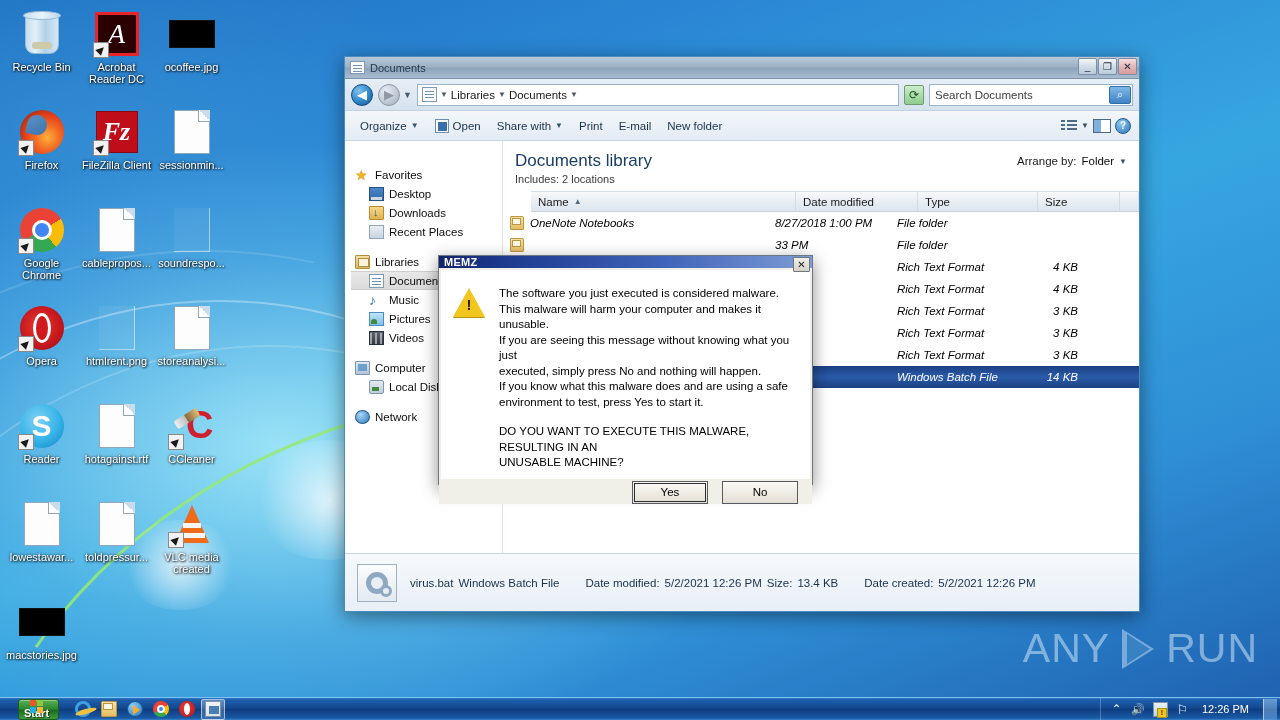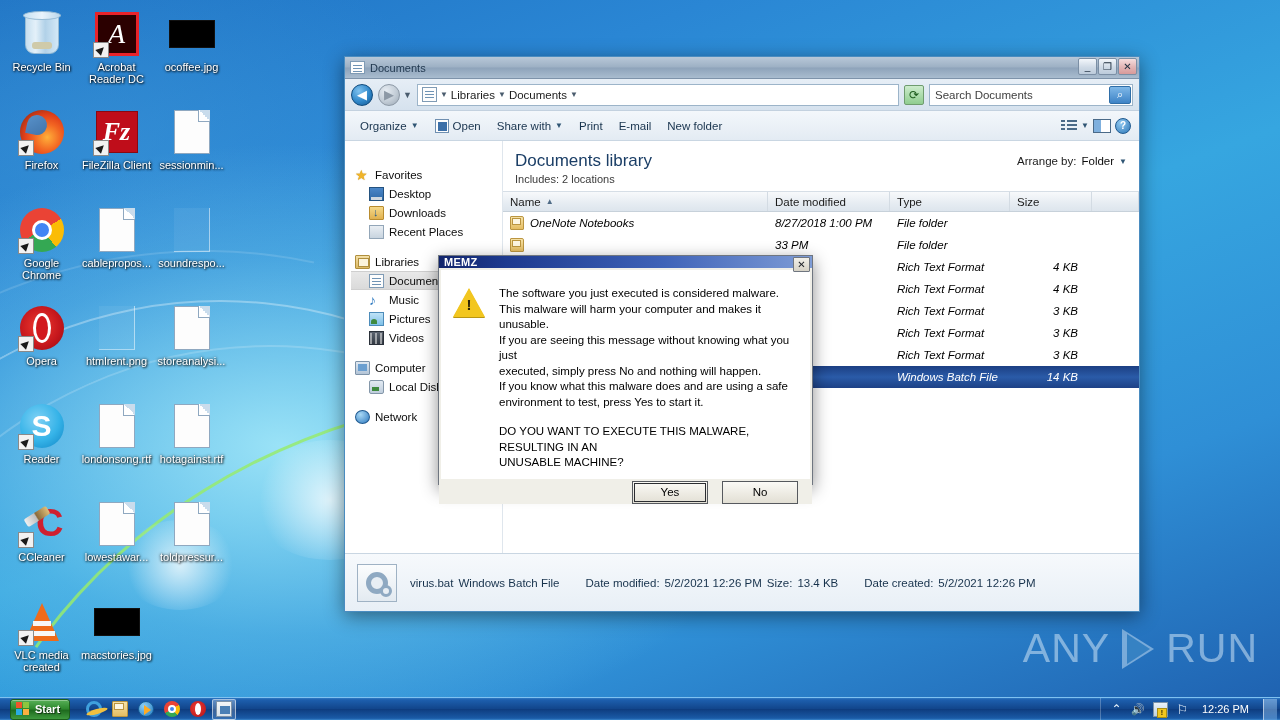--- a/index.html
+++ b/index.html
@@ -291,21 +291,21 @@
   .lib-title { font-size: 17px; color: #1b3e66; font-weight: normal; line-height: 20px; }
   .lib-sub { font-size: 11px; color: #3a3a3a; margin-top: 2px; }
   .lib-arrange { position: absolute; right: 12px; top: 14px; font-size: 11.5px; color: #1b1b1b; display: flex; gap: 5px; align-items: center; }
   .lib-arrange .val { color: #0d0d0d; }
   .lib-arrange .car { font-size: 8px; color: #2f5574; }
 
   .col-head {
     display: flex; height: 21px; align-items: stretch;
     background: linear-gradient(to bottom, #f7f9fb, #e6ecf2 60%, #dde5ed);
     border-top: 1px solid #d6dee6; border-bottom: 1px solid #c7d1da;
-    font-size: 11.5px; color: #1b1b1b;
+    font-size: 11.5px; color: #1b1b1b; margin-left: 28px;
   }
   .col-head .c { display: flex; align-items: center; padding-left: 7px; border-right: 1px solid #d3dbe3; cursor: default; }
   .col-name { width: 265px; }
   .col-date { width: 122px; }
   .col-type { width: 120px; }
   .col-size { width: 82px; }
   .col-pad { flex: 1; }
   .sortarrow { font-size: 8px; color: #4f6b86; margin-left: 5px; }
 
   .rows { flex: 1; overflow: hidden; position: relative; }
@@ -441,25 +441,26 @@
 
   
   #taskbar {
     position: absolute; left: 0; bottom: 0; width: 1280px; height: 23px;
     background: linear-gradient(to bottom, #2f79c4 0%, #1d5fae 8%, #12468c 48%, #0e3d80 52%, #1a5aa6 92%, #3a86cc 100%);
     border-top: 1px solid #7fc1f0;
     display: flex; align-items: center;
     z-index: 60; font-size: 11px; color: #ffffff;
   }
   .start-btn {
-    height: 21px; margin-left: 10px; padding: 0 9px 0 5px;
+    height: 21px; margin-left: 18px; padding: 0 9px 0 5px;
     background: linear-gradient(to bottom, #58b058 0%, #2f8a2f 45%, #1f6b1f 55%, #3f9a3f 100%);
     border: 1px solid #1b5e1b; border-radius: 3px;
     display: flex; align-items: center; gap: 5px; cursor: default;
     box-shadow: inset 0 1px 0 rgba(255,255,255,0.35);
+    flex-direction: column;
   }
   .start-orb {
     width: 14px; height: 14px; position: relative;
   }
   .start-orb span { position: absolute; width: 6px; height: 6px; }
   .start-orb .q1 { left:0; top:0; background:#f0552a; }
   .start-orb .q2 { left:7px; top:0; background:#8cc63f; }
   .start-orb .q3 { left:0; top:7px; background:#29abe2; }
   .start-orb .q4 { left:7px; top:7px; background:#fbb040; }
   .start-text { font-weight: bold; font-size: 11px; color: #ffffff; text-shadow: 1px 1px 1px rgba(0,0,0,0.6); }
@@ -596,26 +597,20 @@
           <div class="ico-doc"></div>
         </div>
         <div class="lbl">storeanalysi...</div>
       </div>
       <div class="dicon">
         <div class="glyph">
           <div class="ico-skype"></div>
           <span class="shortcut-arrow"></span>
         </div>
         <div class="lbl">Reader</div>
-      </div>
-      <div class="dicon">
-        <div class="glyph">
-          <div class="ico-doc"></div>
-        </div>
-        <div class="lbl">londonsong.rtf</div>
       </div>
       <div class="dicon">
         <div class="glyph">
           <div class="ico-doc"></div>
         </div>
         <div class="lbl">hotagainst.rtf</div>
       </div>
       <div class="dicon">
         <div class="glyph">
           <div class="ico-ccleaner"></div>

